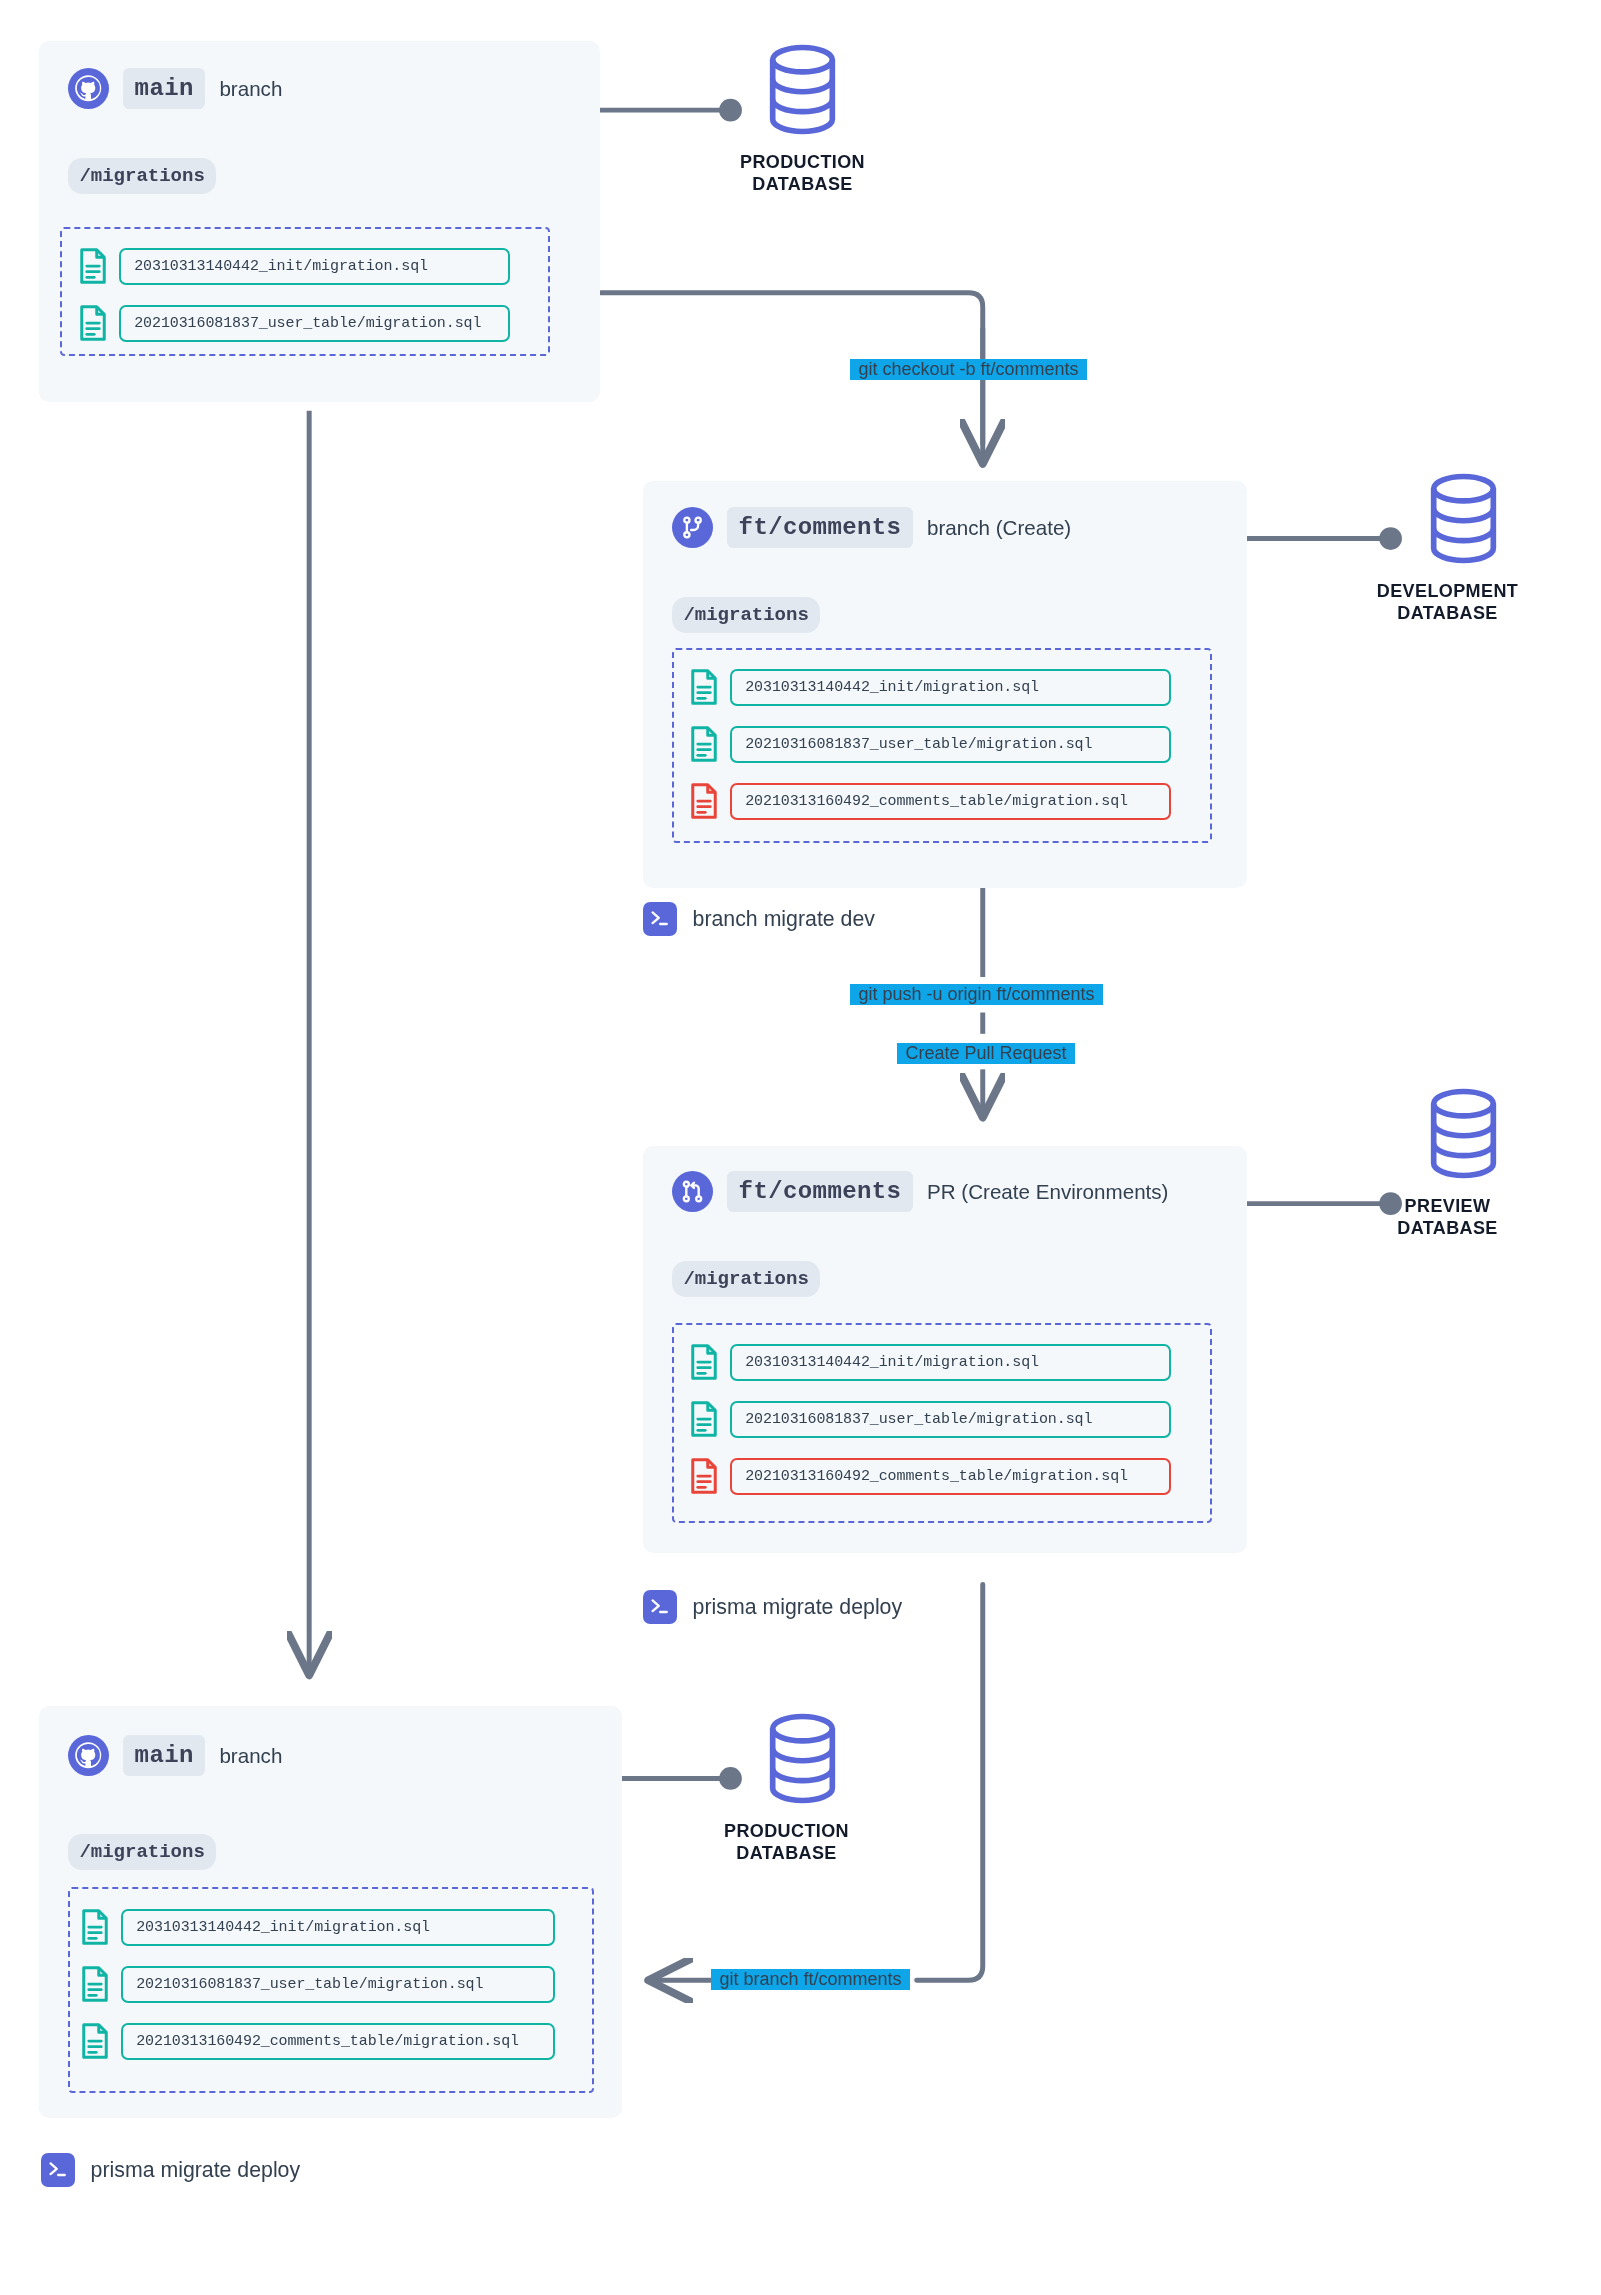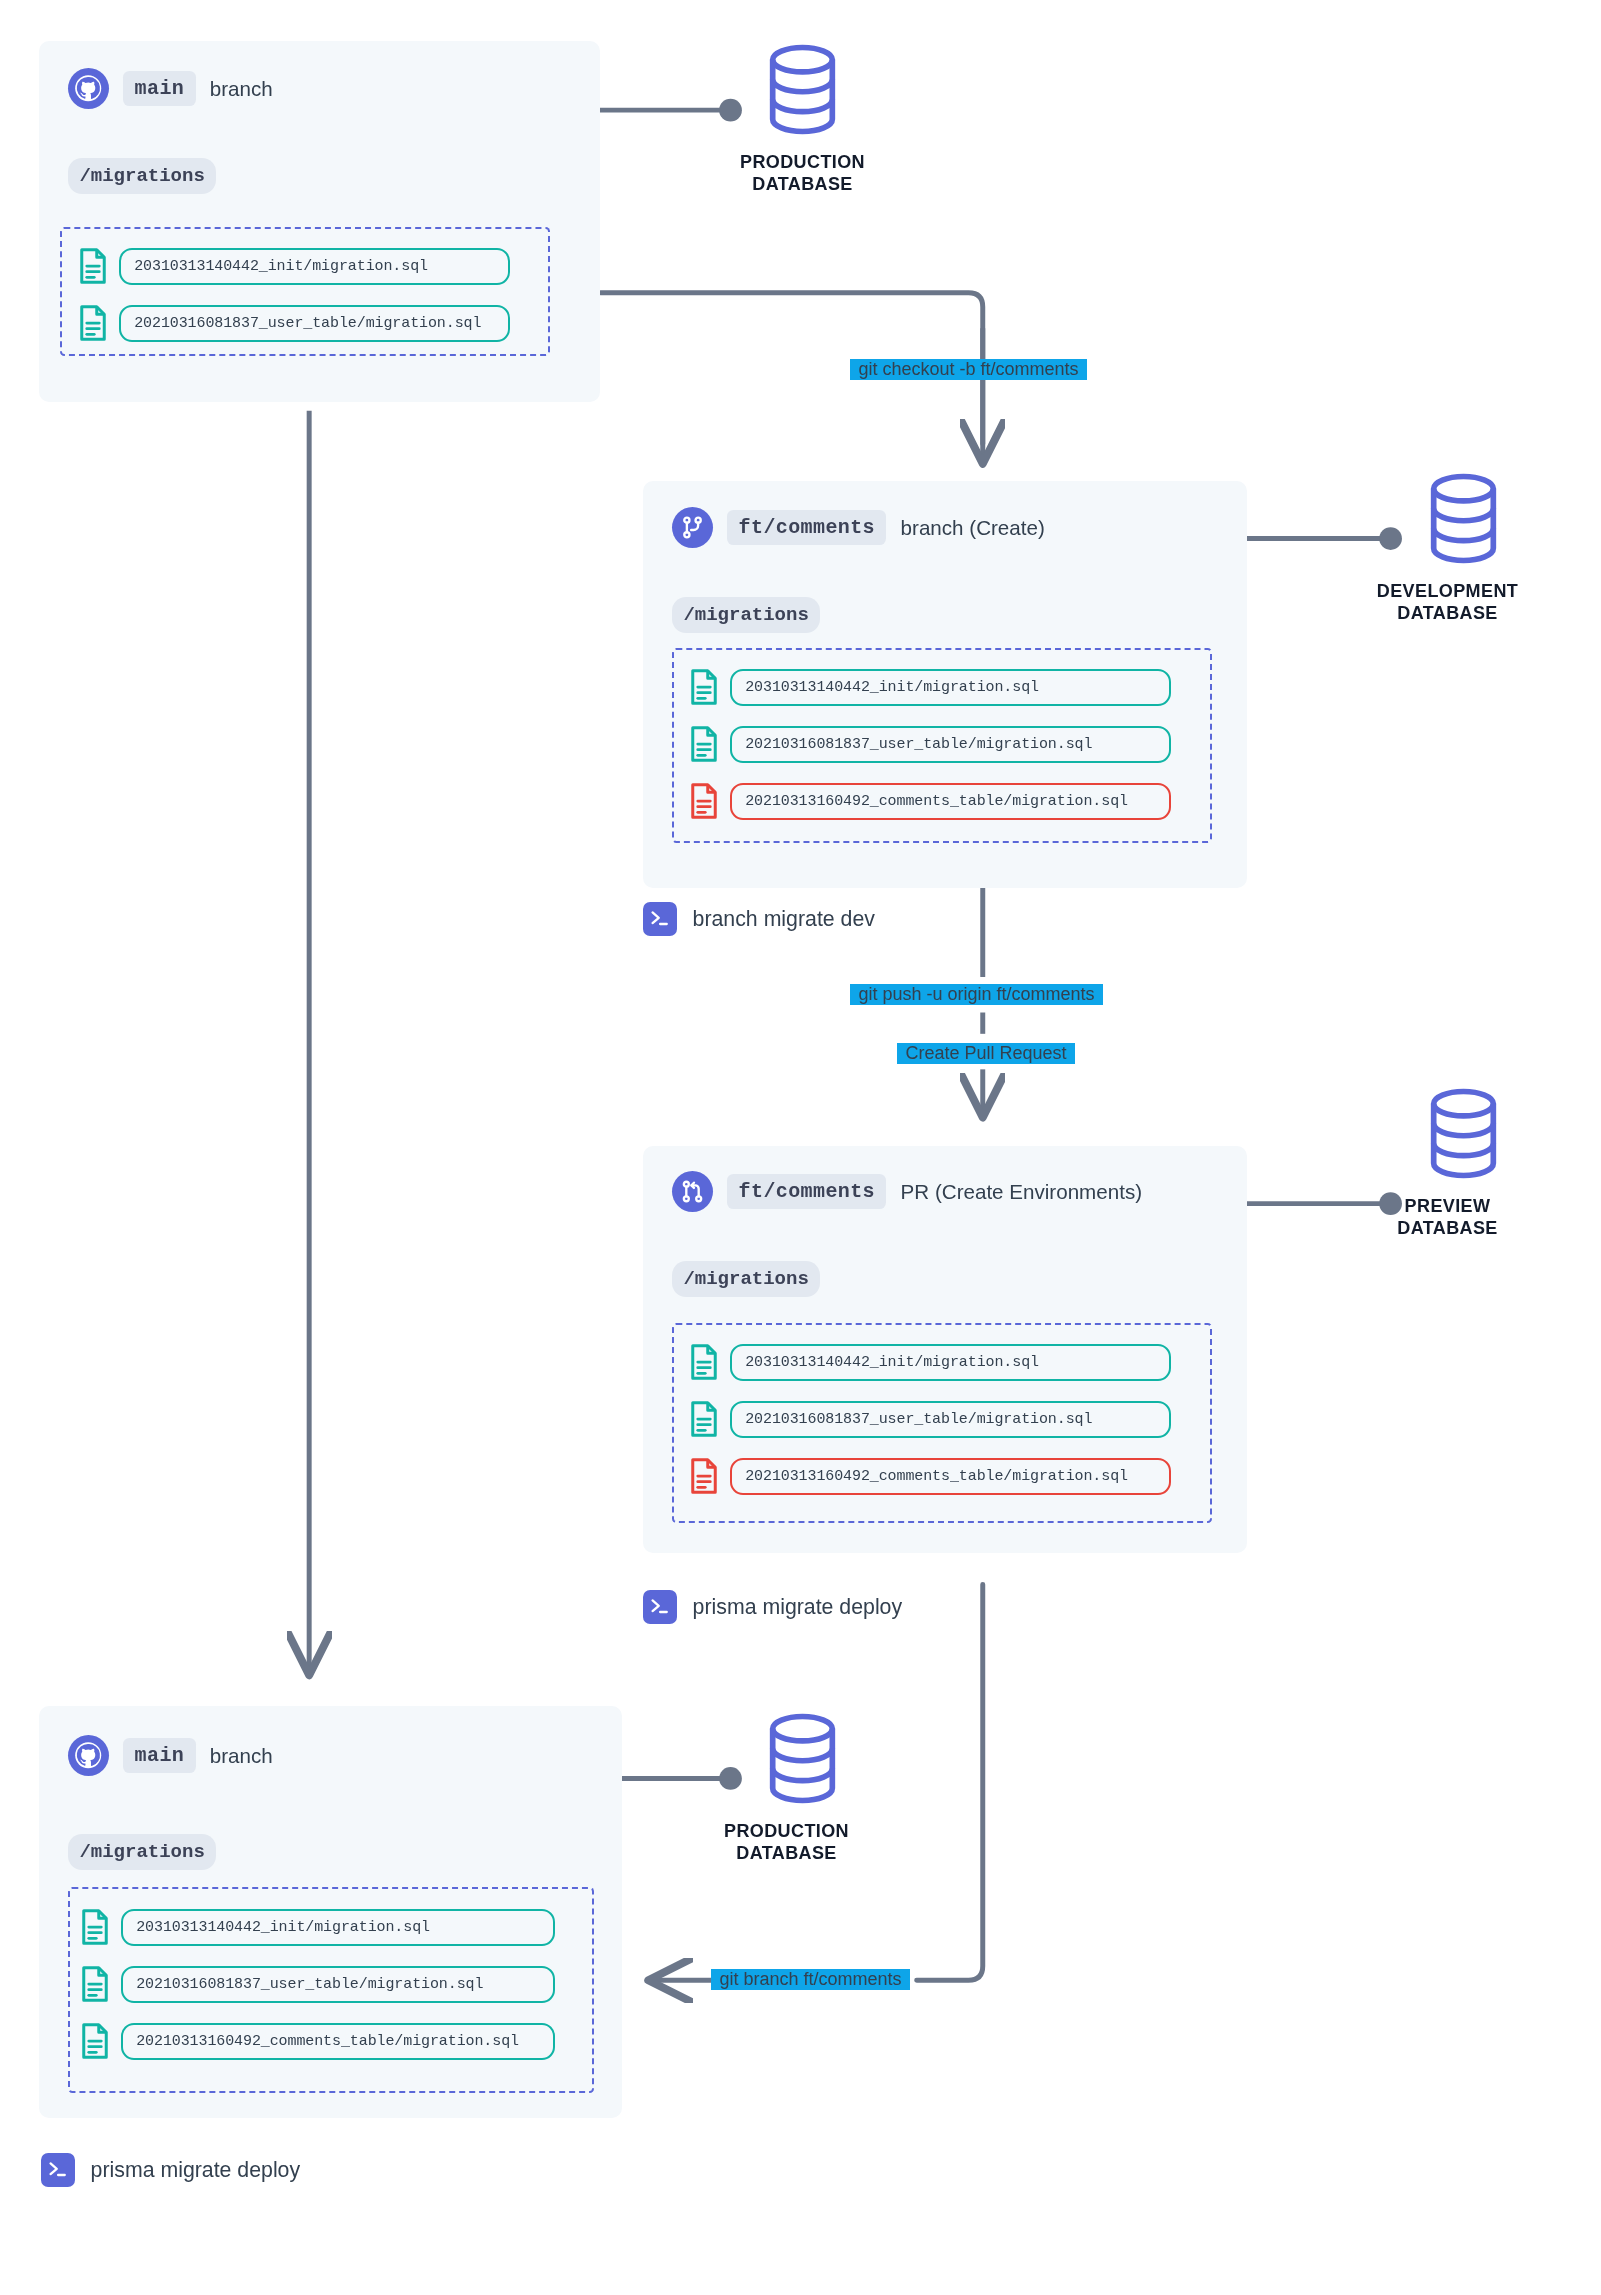--- a/index.html
+++ b/index.html
@@ -29,21 +29,21 @@
     width:41px;height:41px;border-radius:50%;
     background:#5a67d8;
     display:flex;align-items:center;justify-content:center;
     flex:0 0 auto;
   }
   .avatar svg{display:block;}
   .code-chip{
     background:#e2e8f0;
     color:#3c4257;
     font-family:"Liberation Mono", monospace;
-    font-size:20px;
+    font-size:24px;
     font-weight:700;
     letter-spacing:0.4px;
     padding:6.4px 11.4px;
     border-radius:6.4px;
     line-height:1.15;
     white-space:nowrap;
   }
   .branch-suffix{
     font-size:20.6px;
     color:#33404f;
@@ -68,21 +68,21 @@
   }
   .filerow{
     position:absolute;
     display:flex;
     align-items:center;
     gap:11.4px;
   }
   .filerow svg{display:block;flex:0 0 auto;}
   .filebox{
     border:2.1px solid #10b4a5;
-    border-radius:13px;
+    border-radius:7px;
     box-sizing:border-box;
     display:flex;
     align-items:center;
     padding:0 12.8px;
     font-family:"Liberation Mono", monospace;
     font-size:15px;
     color:#33404f;
     letter-spacing:-0.1px;
     white-space:nowrap;
     text-align:center;

